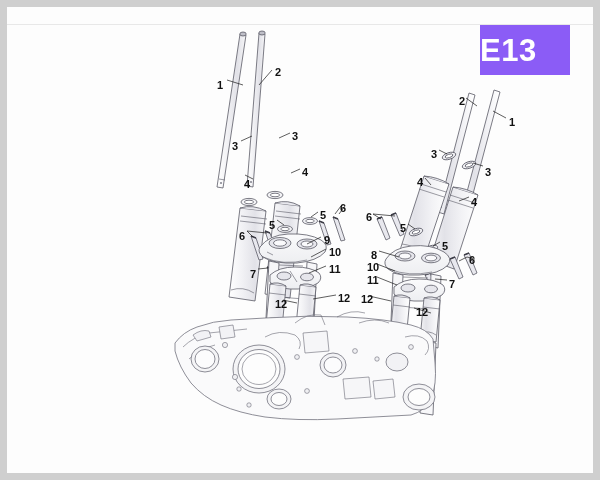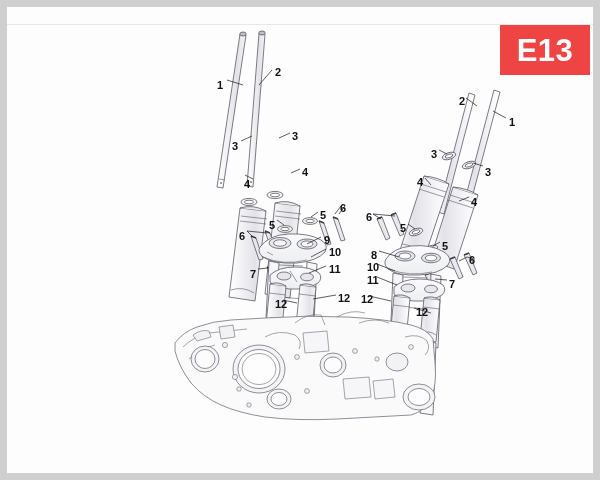--- a/index.html
+++ b/index.html
@@ -45,25 +45,23 @@
     width: 586px;
     height: 466px;
     display: block;
   }
   #badge {
     position: absolute;
     left: 473px;
     top: 18px;
     width: 90px;
     height: 50px;
-    background: #ef4444;
+    background: #8b5cf6;
     display: flex;
     align-items: center;
-    justify-content: center;
-    margin-left: 20px;
   }
   #badge-text {
     color: #ffffff;
     font-family: "Liberation Sans", sans-serif;
     font-size: 31px;
     font-weight: bold;
     letter-spacing: 0.5px;
     line-height: 1;
   }
   .callout {

